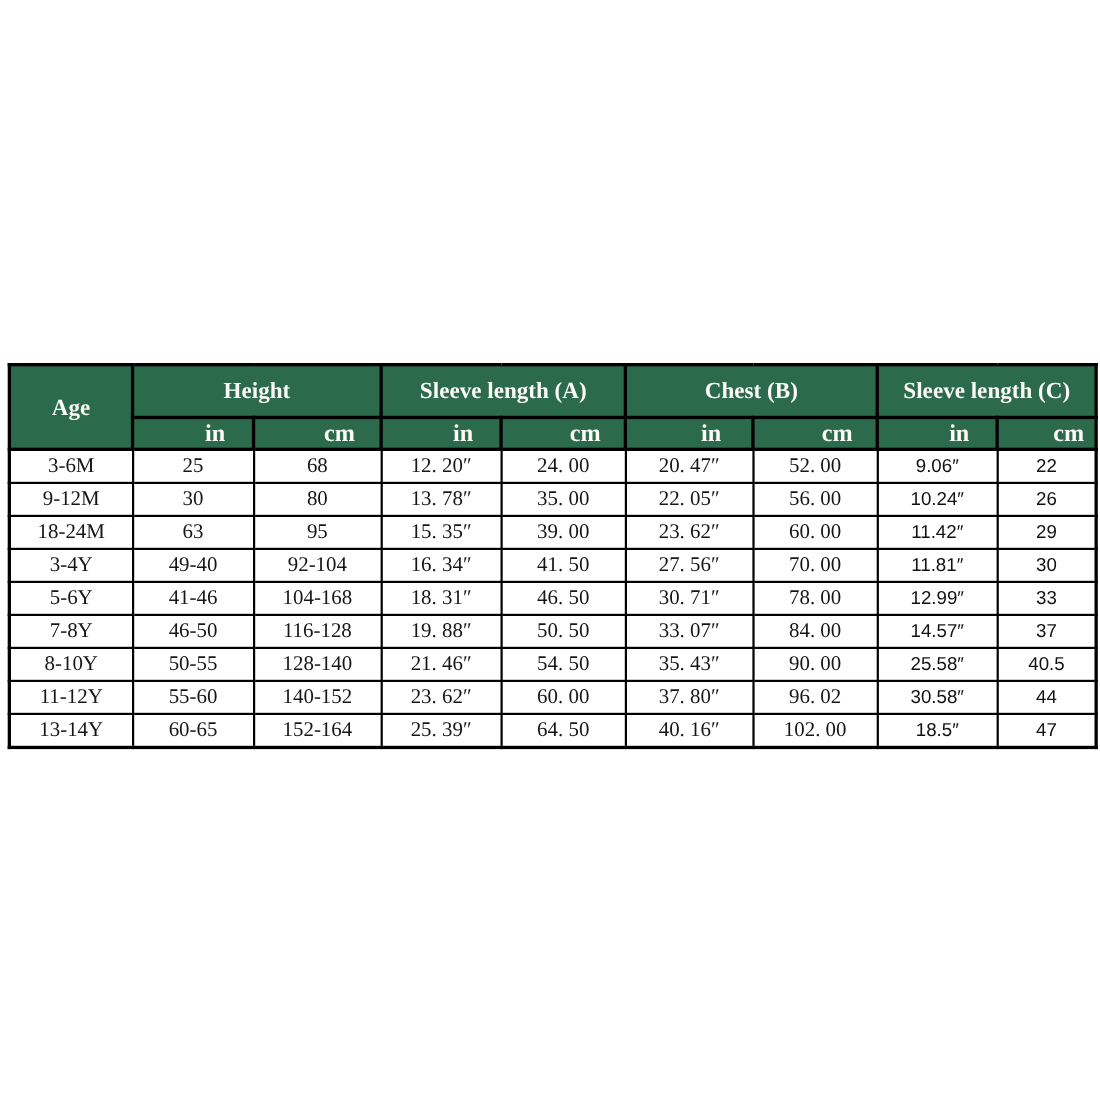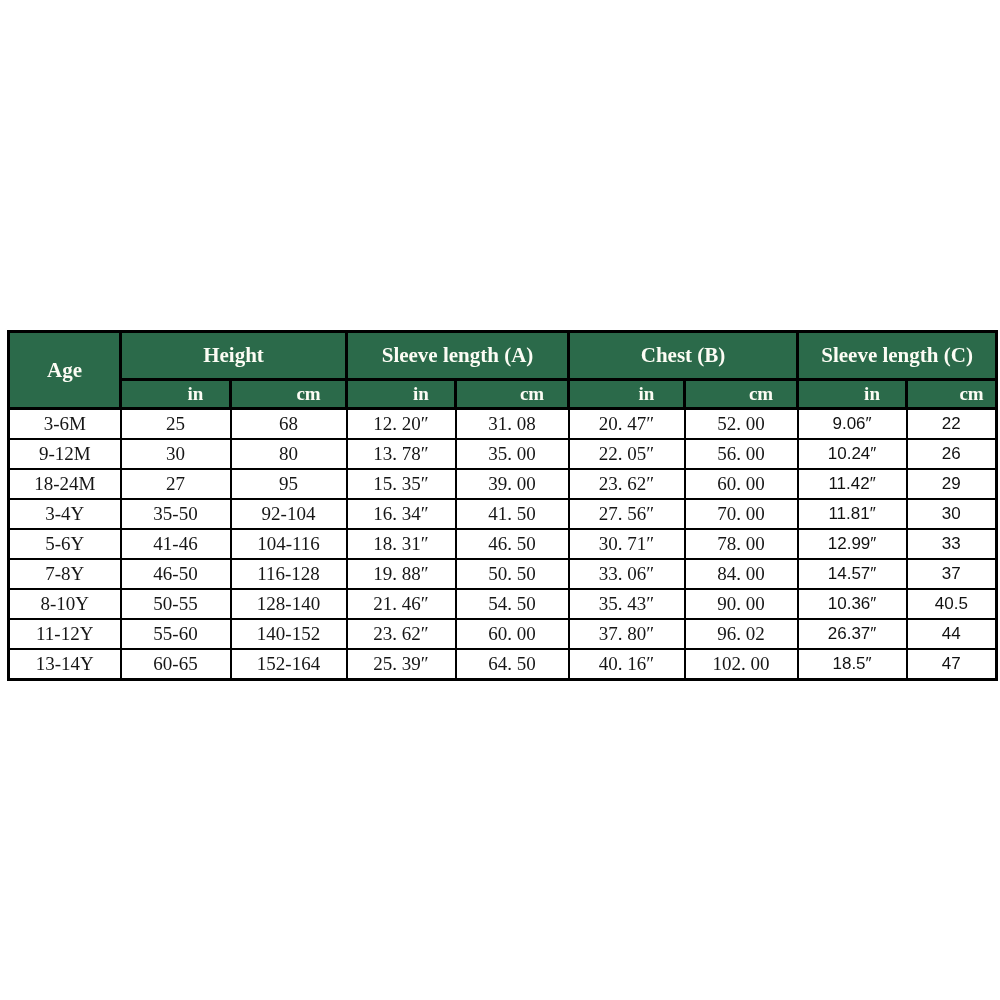--- a/index.html
+++ b/index.html
@@ -37,21 +37,21 @@
     background: #2b6a4a;
     color: #fcfcf4;
     border: 3px solid #000000;
     font-family: "Liberation Serif", serif;
     font-weight: bold;
     text-align: center;
     vertical-align: middle;
     padding: 0;
   }
   table.size-chart thead tr.group-row th { height: 45px; font-size: 21px; }
-  table.size-chart thead tr.unit-row  th { height: 26px; font-size: 19px; padding-left: 40px; }
+  table.size-chart thead tr.unit-row  th { height: 26px; font-size: 22px; padding-left: 40px; }
 
   table.size-chart td {
     border: 2px solid #000000;
     height: 28px;
     padding: 0;
     text-align: center;
     vertical-align: middle;
     font-family: "Liberation Serif", serif;
     font-size: 19px;
     color: #161616;
@@ -100,101 +100,101 @@
         <th>in</th>
         <th>cm</th>
       </tr>
     </thead>
     <tbody>
       <tr>
         <td>3-6M</td>
         <td>25</td>
         <td>68</td>
         <td>12. 20″</td>
-        <td>31. 08</td>
+        <td>24. 00</td>
         <td>20. 47″</td>
         <td>52. 00</td>
         <td class="sans">9.06″</td>
         <td class="sans">22</td>
       </tr>
       <tr>
         <td>9-12M</td>
         <td>30</td>
         <td>80</td>
         <td>13. 78″</td>
         <td>35. 00</td>
         <td>22. 05″</td>
         <td>56. 00</td>
         <td class="sans">10.24″</td>
         <td class="sans">26</td>
       </tr>
       <tr>
         <td>18-24M</td>
-        <td>27</td>
+        <td>63</td>
         <td>95</td>
         <td>15. 35″</td>
         <td>39. 00</td>
         <td>23. 62″</td>
         <td>60. 00</td>
         <td class="sans">11.42″</td>
         <td class="sans">29</td>
       </tr>
       <tr>
         <td>3-4Y</td>
-        <td>35-50</td>
+        <td>49-40</td>
         <td>92-104</td>
         <td>16. 34″</td>
         <td>41. 50</td>
         <td>27. 56″</td>
         <td>70. 00</td>
         <td class="sans">11.81″</td>
         <td class="sans">30</td>
       </tr>
       <tr>
         <td>5-6Y</td>
         <td>41-46</td>
-        <td>104-116</td>
+        <td>104-168</td>
         <td>18. 31″</td>
         <td>46. 50</td>
         <td>30. 71″</td>
         <td>78. 00</td>
         <td class="sans">12.99″</td>
         <td class="sans">33</td>
       </tr>
       <tr>
         <td>7-8Y</td>
         <td>46-50</td>
         <td>116-128</td>
         <td>19. 88″</td>
         <td>50. 50</td>
-        <td>33. 06″</td>
+        <td>33. 07″</td>
         <td>84. 00</td>
         <td class="sans">14.57″</td>
         <td class="sans">37</td>
       </tr>
       <tr>
         <td>8-10Y</td>
         <td>50-55</td>
         <td>128-140</td>
         <td>21. 46″</td>
         <td>54. 50</td>
         <td>35. 43″</td>
         <td>90. 00</td>
-        <td class="sans">10.36″</td>
+        <td class="sans">25.58″</td>
         <td class="sans">40.5</td>
       </tr>
       <tr>
         <td>11-12Y</td>
         <td>55-60</td>
         <td>140-152</td>
         <td>23. 62″</td>
         <td>60. 00</td>
         <td>37. 80″</td>
         <td>96. 02</td>
-        <td class="sans">26.37″</td>
+        <td class="sans">30.58″</td>
         <td class="sans">44</td>
       </tr>
       <tr>
         <td>13-14Y</td>
         <td>60-65</td>
         <td>152-164</td>
         <td>25. 39″</td>
         <td>64. 50</td>
         <td>40. 16″</td>
         <td>102. 00</td>

